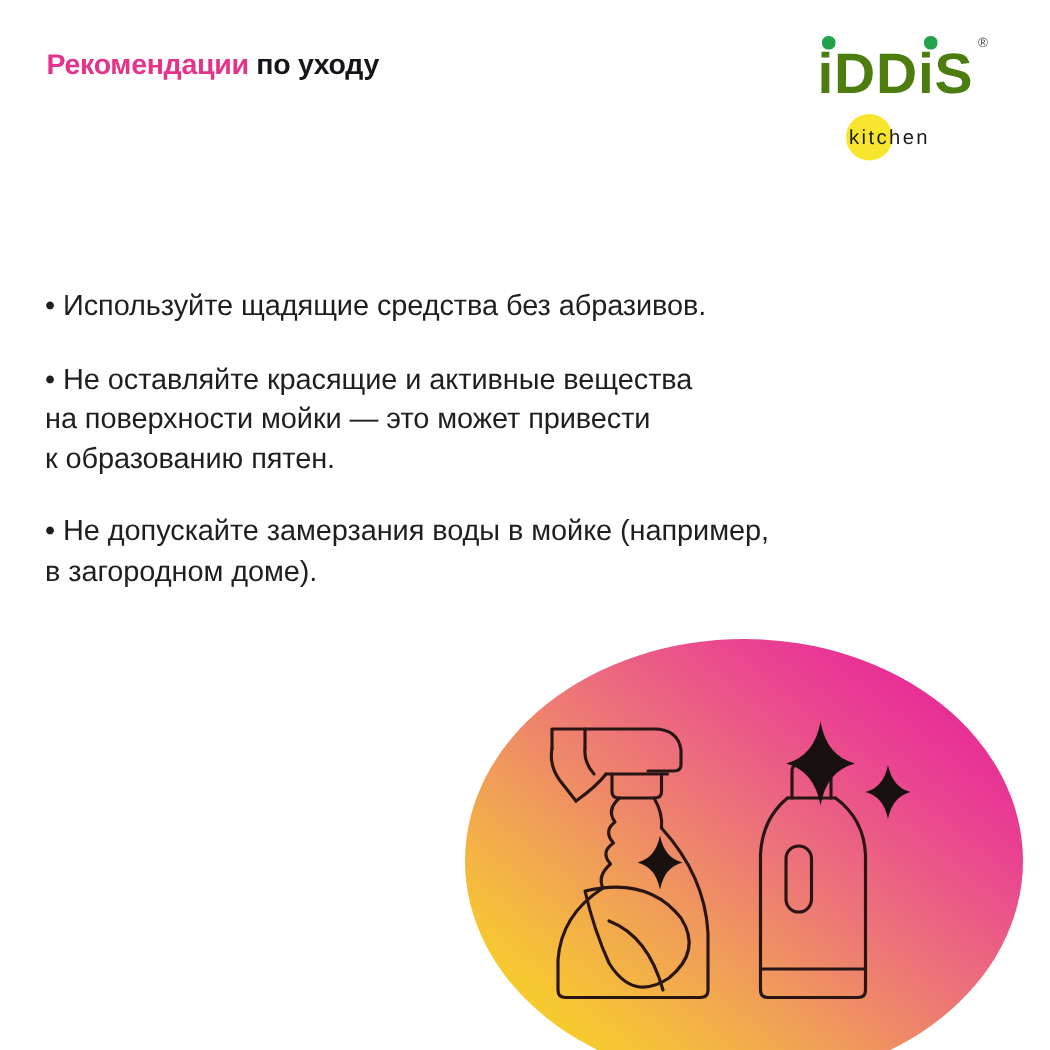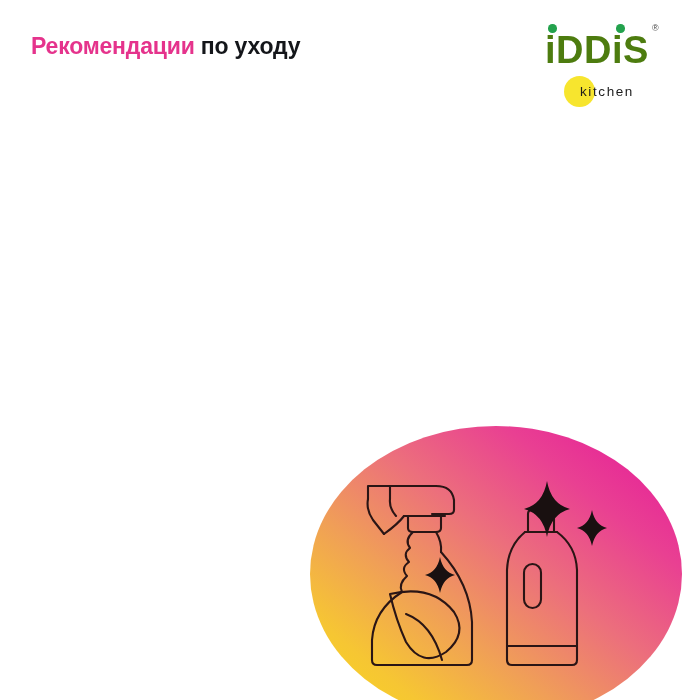--- a/index.html
+++ b/index.html
@@ -19,21 +19,21 @@
     height: 700px;
     background: #ffffff;
     overflow: hidden;
   }
 
   
   .page-title {
     position: absolute;
     left: 31px;
     top: 33px;
-    font-size: 23px;
+    font-size: 19px;
     font-weight: bold;
     letter-spacing: -0.2px;
     white-space: nowrap;
     color: #1a1a1a;
   }
   .title-accent { color: #e5338c; }
   .title-rest   { color: #14161a; }
 
   
   .logo {
@@ -83,21 +83,21 @@
     position: absolute;
     left: 0px;
     top: 0px;
     width: 31px;
     height: 31px;
     border-radius: 50%;
     background: #f7e52e;
   }
   .logo-kitchen-text {
     position: relative;
-    margin-left: 16px;
+    margin-left: 2px;
     font-size: 13.5px;
     font-weight: normal;
     letter-spacing: 1.6px;
     color: #1c1c1c;
     line-height: 1;
   }
 
   
   .copy {
     position: absolute;
@@ -144,20 +144,28 @@
     <div class="logo-wordmark">iDDiS</div>
     <span class="dot-green dot-i1"></span>
     <span class="dot-green dot-i2"></span>
     <span class="logo-reg">®</span>
     <div class="logo-kitchen-wrap">
       <span class="kitchen-circle"></span>
       <span class="logo-kitchen-text">kitchen</span>
     </div>
   </div>
 
+  <div class="copy">
+    <p class="bullet">• Используйте щадящие средства без абразивов.</p>
+    <p class="bullet">• Не оставляйте красящие и активные вещества
+на поверхности мойки — это может привести
+к образованию пятен.</p>
+    <p class="bullet">• Не допускайте замерзания воды в мойке (например,
+в загородном доме).</p>
+  </div>
 
   <div class="art">
     <svg class="illu" viewBox="0 0 372 290" xmlns="http://www.w3.org/2000/svg">
       <defs>
         <linearGradient id="blobGrad" x1="0" y1="1" x2="1" y2="0">
           <stop offset="0%" stop-color="#f9dc1c"></stop>
           <stop offset="18%" stop-color="#f6c633"></stop>
           <stop offset="36%" stop-color="#f09f57"></stop>
           <stop offset="56%" stop-color="#ec6f7c"></stop>
           <stop offset="76%" stop-color="#e94092"></stop>

